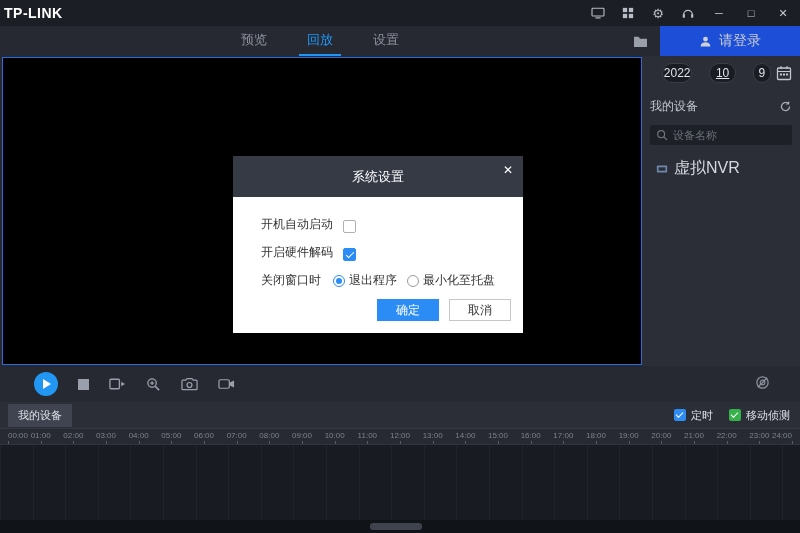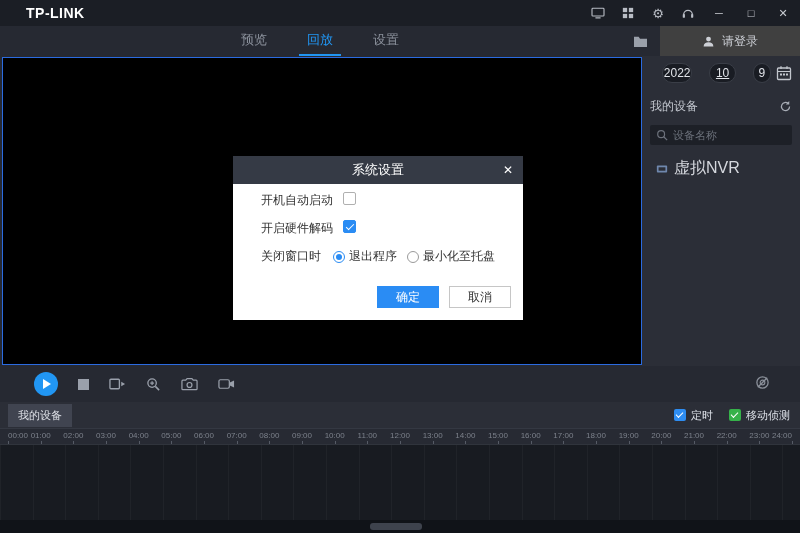--- a/index.html
+++ b/index.html
@@ -1,57 +1,57 @@
 <!DOCTYPE html>
 <html><head>
 <meta charset="utf-8">
 <style>
   * { margin:0; padding:0; box-sizing:border-box; }
   html,body { background:#14161b; }
   body { font-family:"Liberation Sans","DejaVu Sans",sans-serif; }
   .app { width:800px; height:533px; background:#262932; overflow:hidden; display:flex; flex-direction:column; position:relative; }
 
   
-  .titlebar { height:26px; background:#1b1e25; display:flex; align-items:center; justify-content:space-between; padding:0 8px 0 26px; flex:0 0 auto; }
+  .titlebar { height:26px; background:#1b1e25; display:flex; align-items:center; justify-content:space-between; padding:0 8px 0 4px; flex:0 0 auto; }
   .logo { color:#fff; font-weight:bold; font-size:14px; letter-spacing:.5px; }
   .tb-right { display:flex; align-items:center; gap:14px; }
   .tb-icon { display:inline-flex; align-items:center; justify-content:center; width:16px; height:16px; color:#b9bdc5; font-size:13px; cursor:pointer; }
   .win-btn { color:#c9ccd2; font-size:11px; width:18px; text-align:center; cursor:pointer; }
 
   
   .navbar { height:30px; background:#262932; display:flex; align-items:stretch; position:relative; flex:0 0 auto; }
   .tabs { position:absolute; left:0; width:640px; height:100%; display:flex; justify-content:center; gap:24px; }
   .tab { color:#8b919c; font-size:13px; display:flex; align-items:center; padding:0 8px; border-bottom:2px solid transparent; cursor:pointer; }
   .tab.active { color:#2196f3; border-bottom-color:#2196f3; }
   .nav-right { margin-left:auto; display:flex; align-items:center; gap:12px; }
   .folder-wrap { display:flex; align-items:center; cursor:pointer; }
-  .login-btn { width:140px; height:100%; background:#404040; color:#c9ccd2; font-size:12px; display:flex; align-items:center; justify-content:center; gap:7px; cursor:pointer; }
+  .login-btn { width:140px; height:100%; background:#1d4ed8; color:#c9ccd2; font-size:14px; display:flex; align-items:center; justify-content:center; gap:7px; cursor:pointer; }
 
   
   .main { flex:0 0 310px; display:flex; }
   .video-area { flex:1; background:#000; border:1px solid #2b6be0; margin:1px 0 1px 2px; position:relative; }
   .sidebar { width:158px; background:#2b2e37; padding:7px 8px 0 8px; }
   .date-row { display:flex; align-items:center; gap:5px; }
   .date-box { background:#191c23; border:1px solid #3a3e47; color:#e0e3e8; font-size:12px; height:20px; display:flex; align-items:center; justify-content:center; border-radius:10px; cursor:pointer;margin-left:12px; }
   .date-box.y { width:44px; } .date-box.m { width:38px;text-decoration:underline; } .date-box.d { width:26px; }
   .cal-wrap { margin-left:auto; display:flex; cursor:pointer; }
   .devices-header { margin-top:15px; display:flex; align-items:center; justify-content:space-between; color:#c3c7cf; font-size:12px; }
   .refresh-wrap { display:flex; cursor:pointer; }
   .search-box { margin-top:10px; height:20px; background:#1d2027; border-radius:2px; display:flex; align-items:center; padding:0 6px; gap:5px; }
   .search-box input { flex:1; background:transparent; border:none; outline:none; color:#aab0ba; font-size:11px; min-width:0; }
   .search-box input::placeholder { color:#6b707a; }
   .device-item { margin-top:13px; display:flex; align-items:center; gap:6px; color:#d5d8de; font-size:16px; padding-left:6px; cursor:pointer; }
 
   
   .dialog { position:absolute; left:230px; top:98px; width:290px; background:#fff; box-shadow:0 3px 14px rgba(0,0,0,.55); }
-  .dialog-header { height:28px; background:#353a45; display:flex; align-items:center; justify-content:center; position:relative; }
+  .dialog-header { height:41px; background:#353a45; display:flex; align-items:center; justify-content:center; position:relative; }
   .dialog-title { color:#fff; font-size:13px; }
   .dialog-close { position:absolute; right:10px; top:0; height:28px; display:flex; align-items:center; color:#fff; font-size:12px; cursor:pointer; }
   .dialog-body { padding:8px 12px 12px 28px; }
-  .drow { display:flex; align-items:flex-start; height:28px; }
+  .drow { display:flex; align-items:flex-end; height:28px; }
   .dlabel { color:#333; font-size:12px; width:72px; flex:0 0 72px; }
   .checkbox { width:13px; height:13px; border:1px solid #b0b0b0; border-radius:2px; margin-left:10px; position:relative; cursor:pointer; background:#fff; }
   .checkbox.checked { background:#2a8cf4; border-color:#2a8cf4; }
   .checkbox.checked::after { content:""; position:absolute; left:2px; top:3px; width:7px; height:3px; border-left:1.5px solid #fff; border-bottom:1.5px solid #fff; transform:rotate(-45deg); }
   .radio-opt { display:flex; align-items:center; gap:4px; color:#333; font-size:12px; cursor:pointer; }
   .radio-opt + .radio-opt { margin-left:10px; }
   .drow .radio-opt:first-of-type { margin-left:12px; }
   .radio { width:12px; height:12px; border:1px solid #9a9a9a; border-radius:50%; position:relative; flex:0 0 12px; }
   .radio.selected { border-color:#2a8cf4; }
   .radio.selected::after { content:""; position:absolute; left:2px; top:2px; width:6px; height:6px; background:#2a8cf4; border-radius:50%; }

